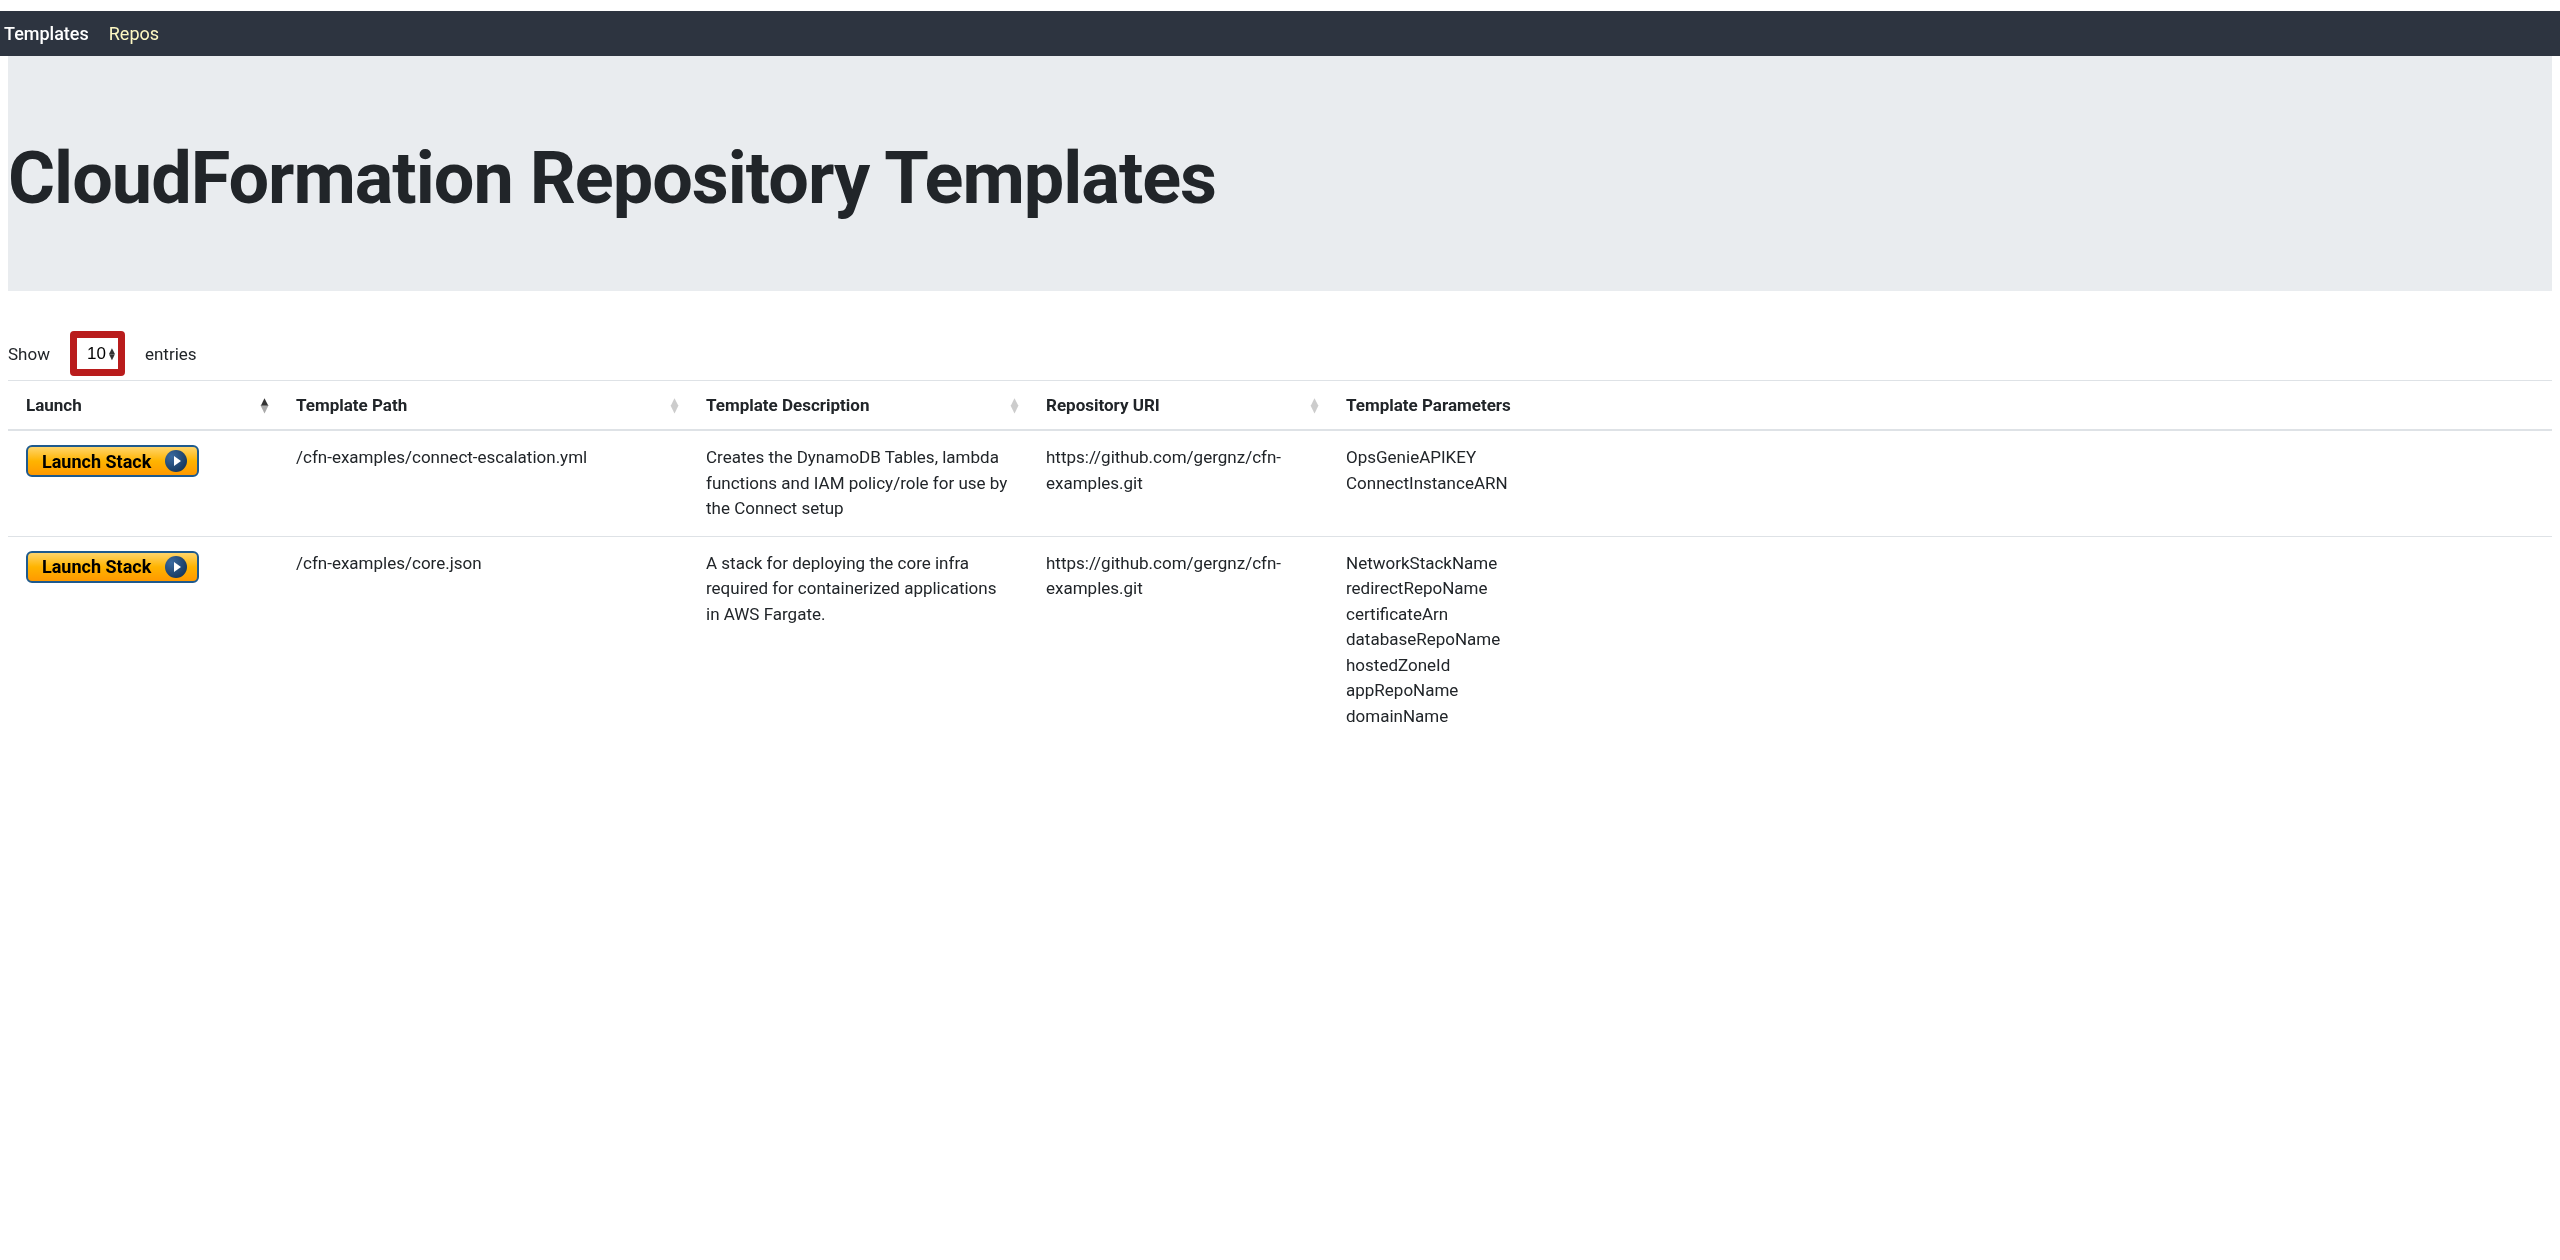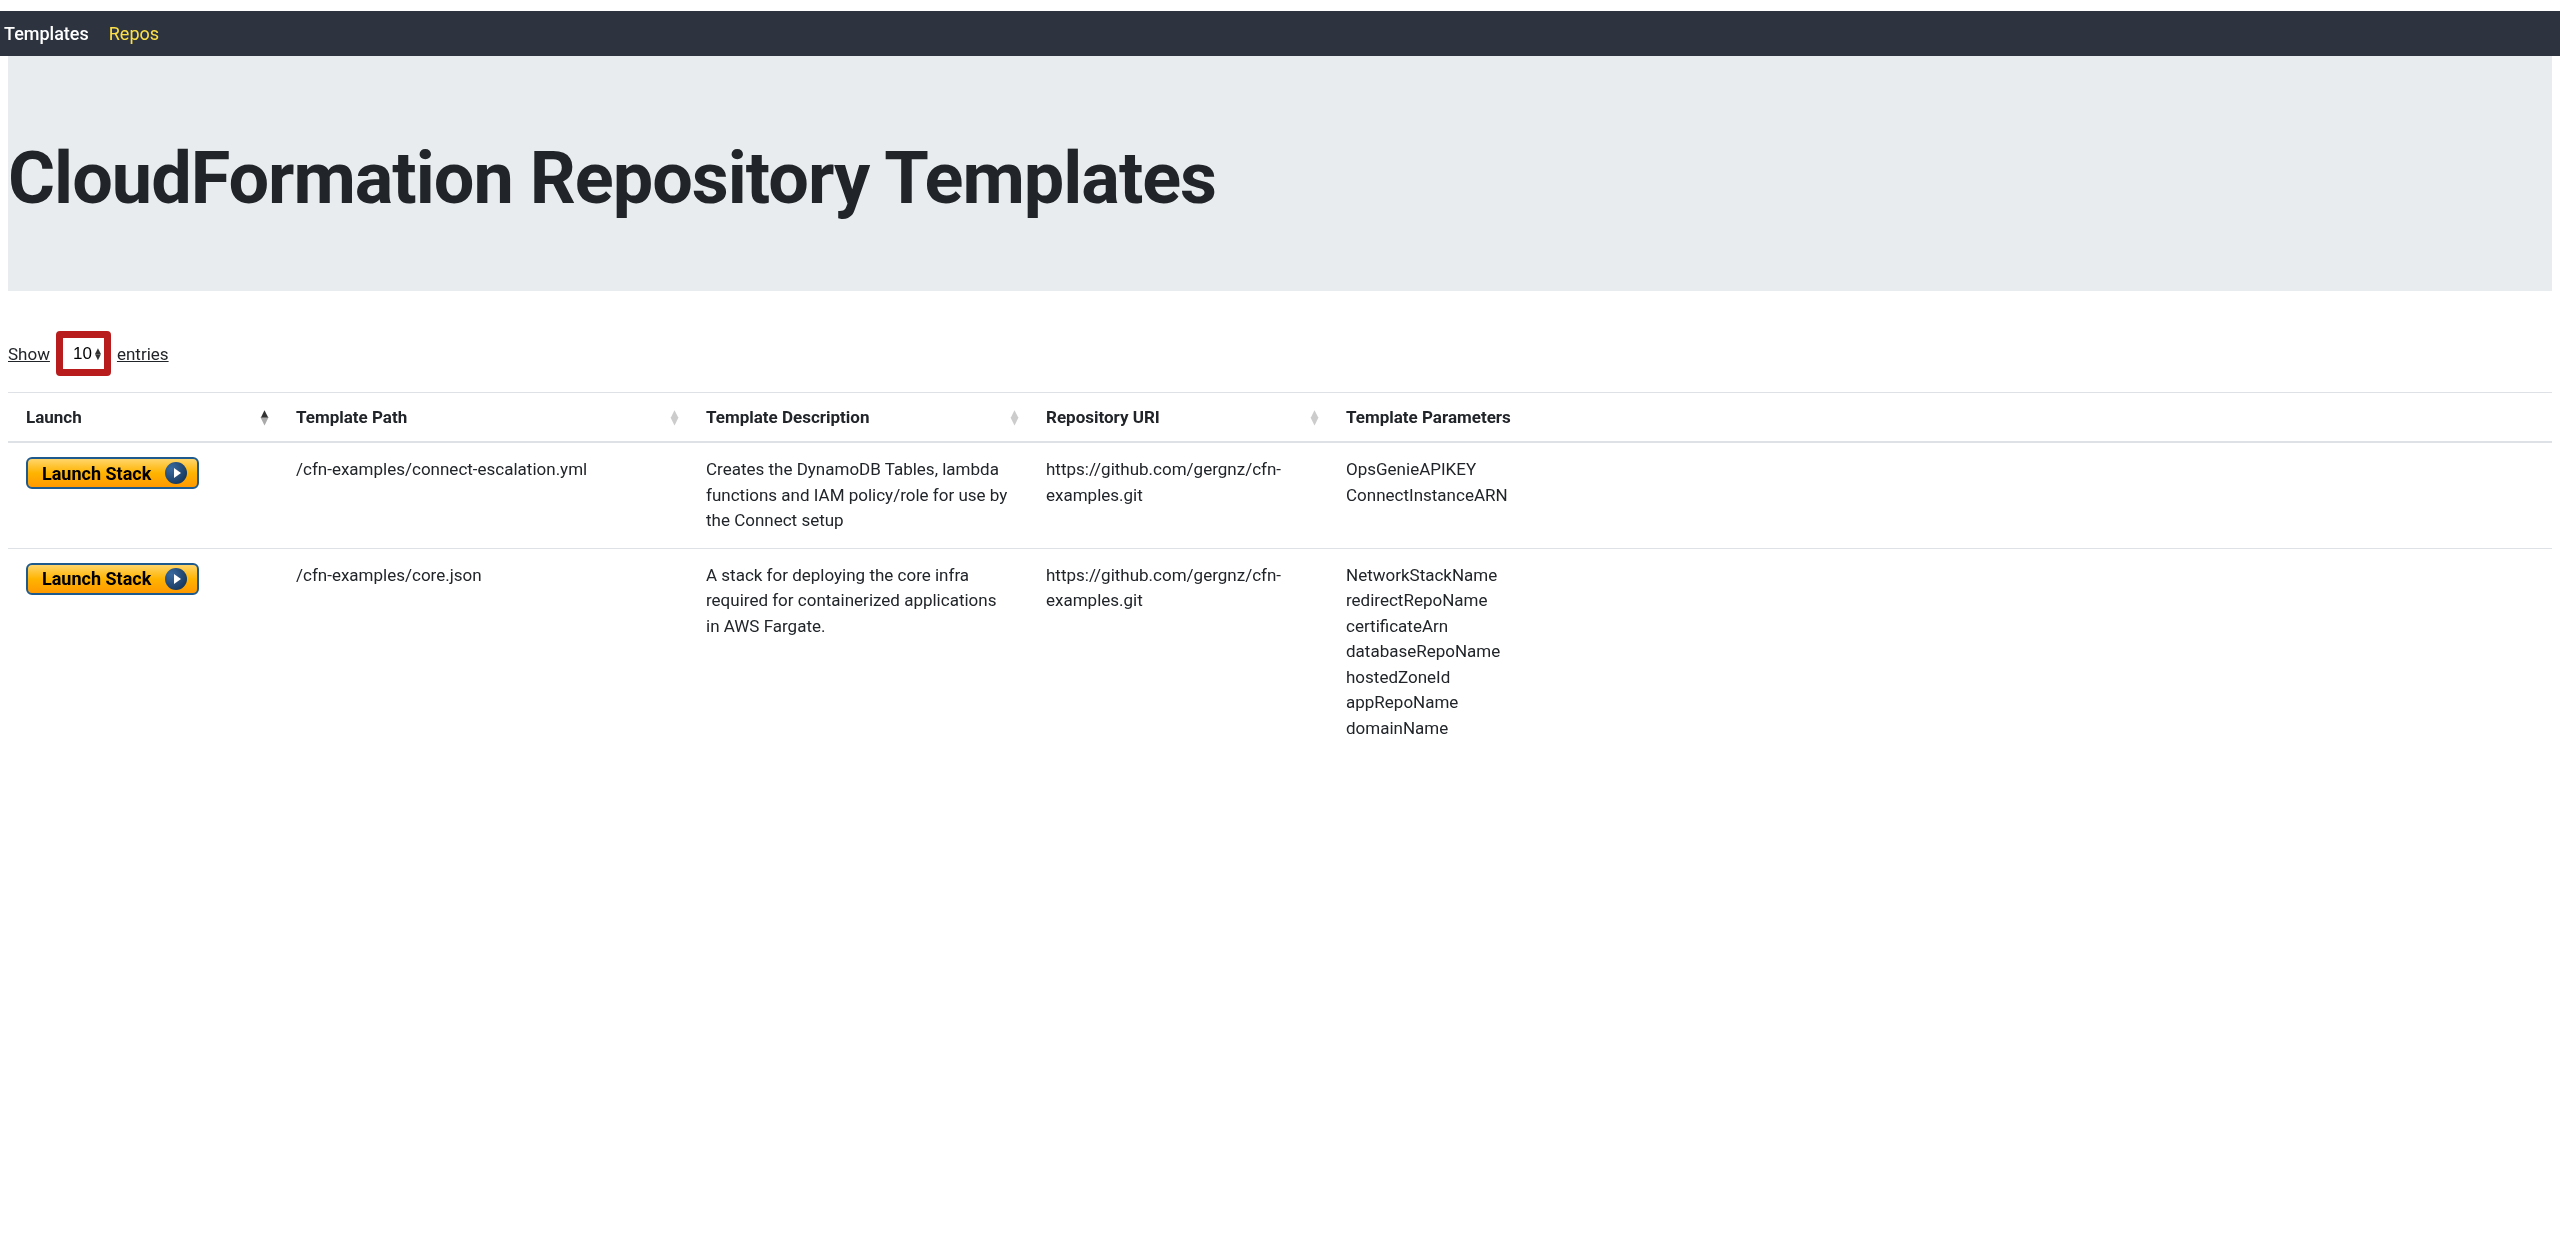--- a/index.html
+++ b/index.html
@@ -16,21 +16,21 @@
     
     .navbar {
       background: #2d3440;
       padding: 12px 4px;
       display: flex;
       gap: 20px;
       margin-top: 11px;
     }
     
     .navbar a {
-      color: #fde047;
+      color: #fef9c3;
       text-decoration: none;
       font-size: 18px;
     }
     
     .navbar a.active {
       color: #fff;
       font-weight: 500;
     }
     
     .jumbotron {
@@ -46,26 +46,25 @@
       color: #212529;
       padding-left: 0;
     }
     
     .content {
       padding: 0 8px;
       margin-top: 40px;
     }
     
     .table-controls {
-      margin-bottom: 16px;
+      margin-bottom: 4px;
       font-size: 17px;
       display: flex;
       align-items: center;
-      gap: 6px;
-      text-decoration: underline;
+      gap: 20px;
     }
     
     .table-controls select {
       padding: 6px 12px 6px 10px;
       border: 7px solid #b91c1c;
       border-radius: 4px;
       font-size: 17px;
       background: #fff;
       appearance: none;
       position: relative;

